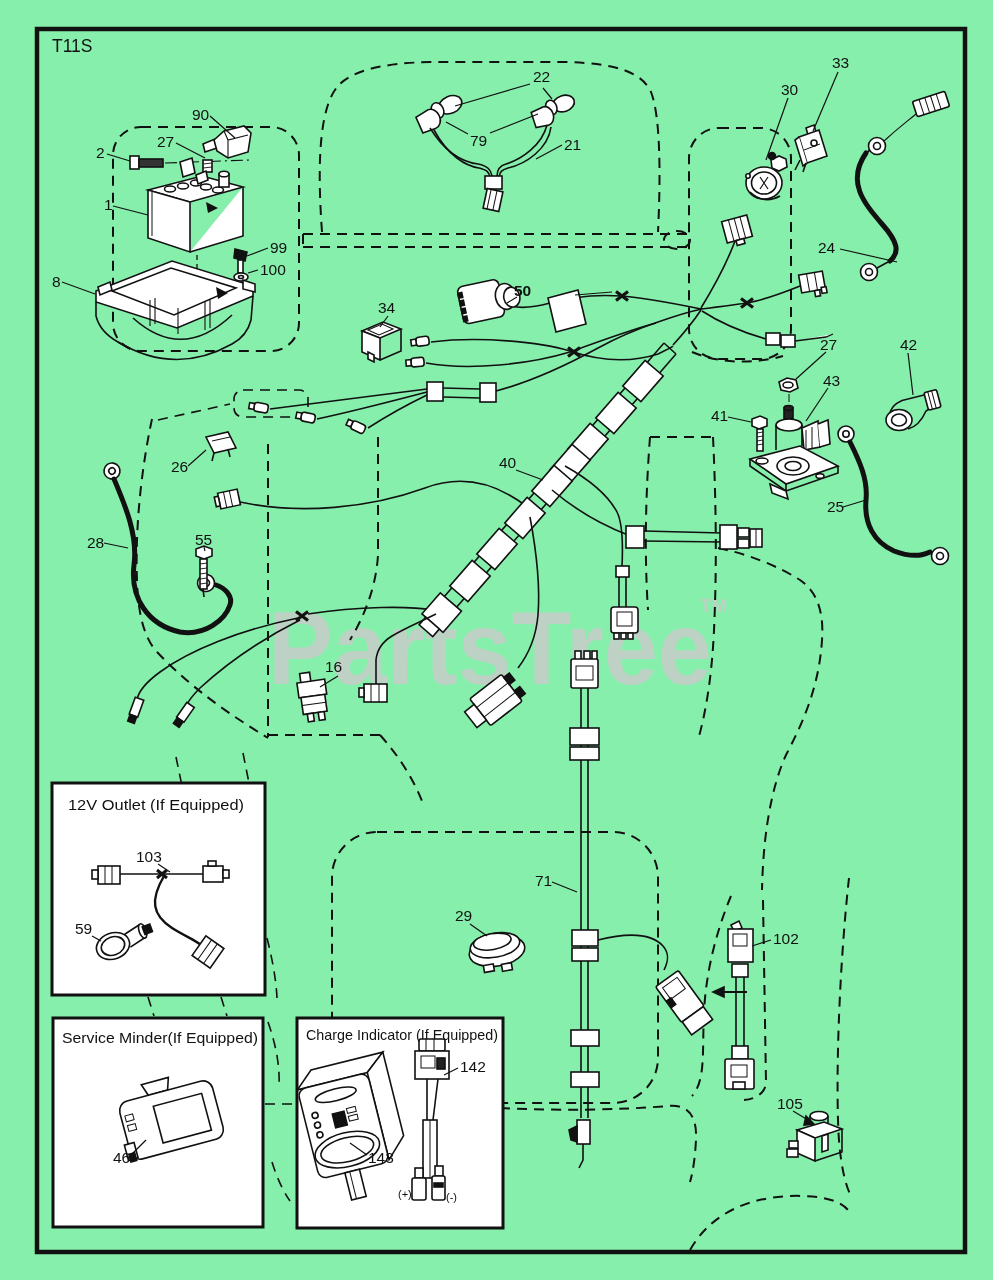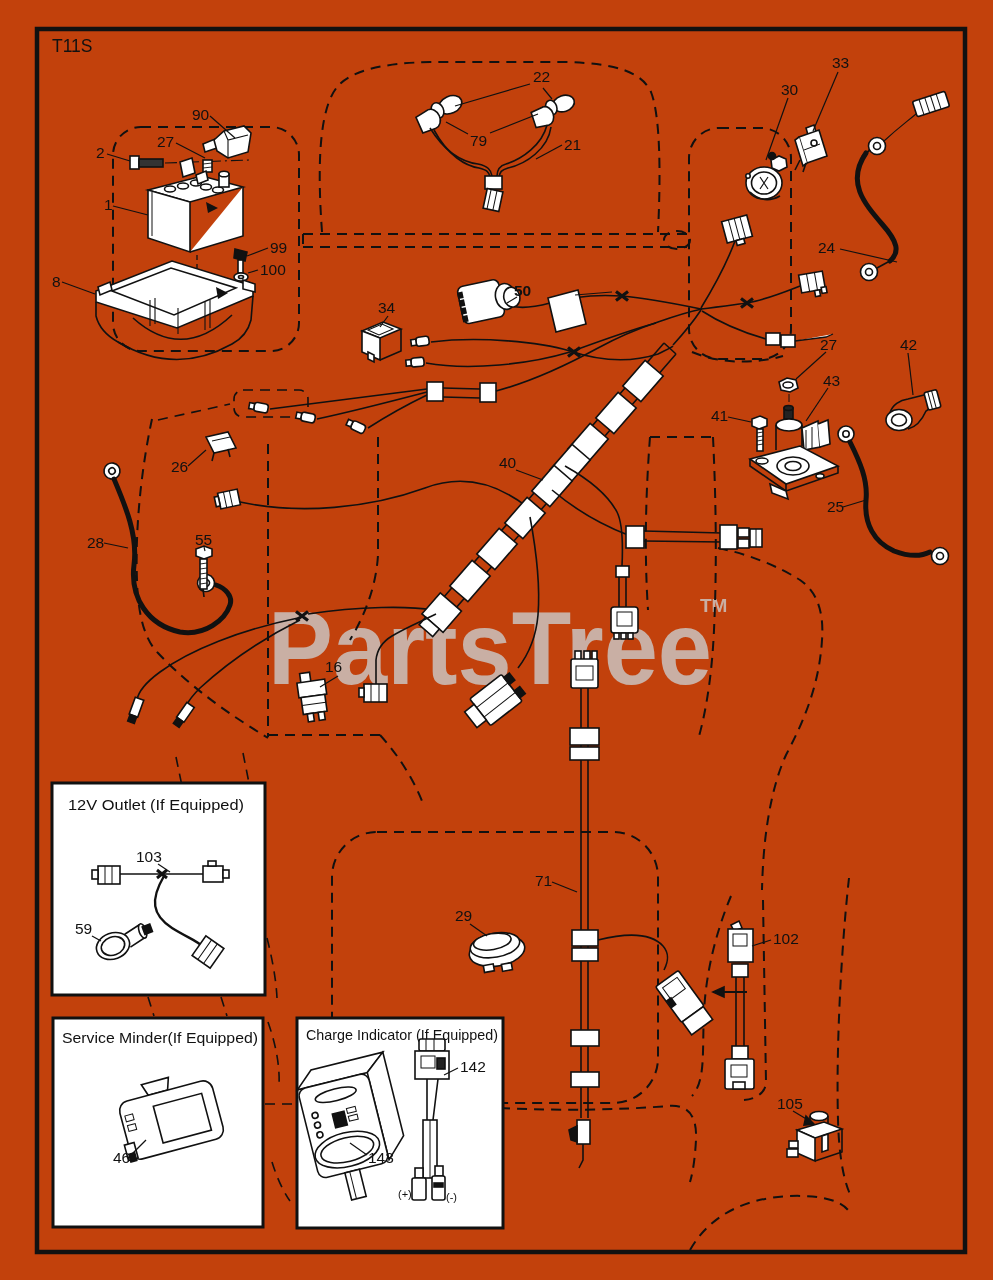--- a/index.html
+++ b/index.html
@@ -1,16 +1,16 @@
 <!DOCTYPE html>
 <html><head>
 <meta charset="utf-8">
 <style>
   html,body{margin:0;padding:0;background:#ffffff;}
-  .page{position:relative;width:993px;height:1280px;background:#c2410c;overflow:hidden;
+  .page{position:relative;width:993px;height:1280px;background:#86efac;overflow:hidden;
         font-family:"Liberation Sans", sans-serif;}
   svg{position:absolute;left:0;top:0;}
   svg text{font-family:"Liberation Sans", sans-serif;fill:#111;}
   .lbl{font-size:15.5px;}
   .ttl{font-size:15px;}
   .wm{font-weight:bold;fill:#cbcbcb;}
 </style>
 </head>
 <body>
 

